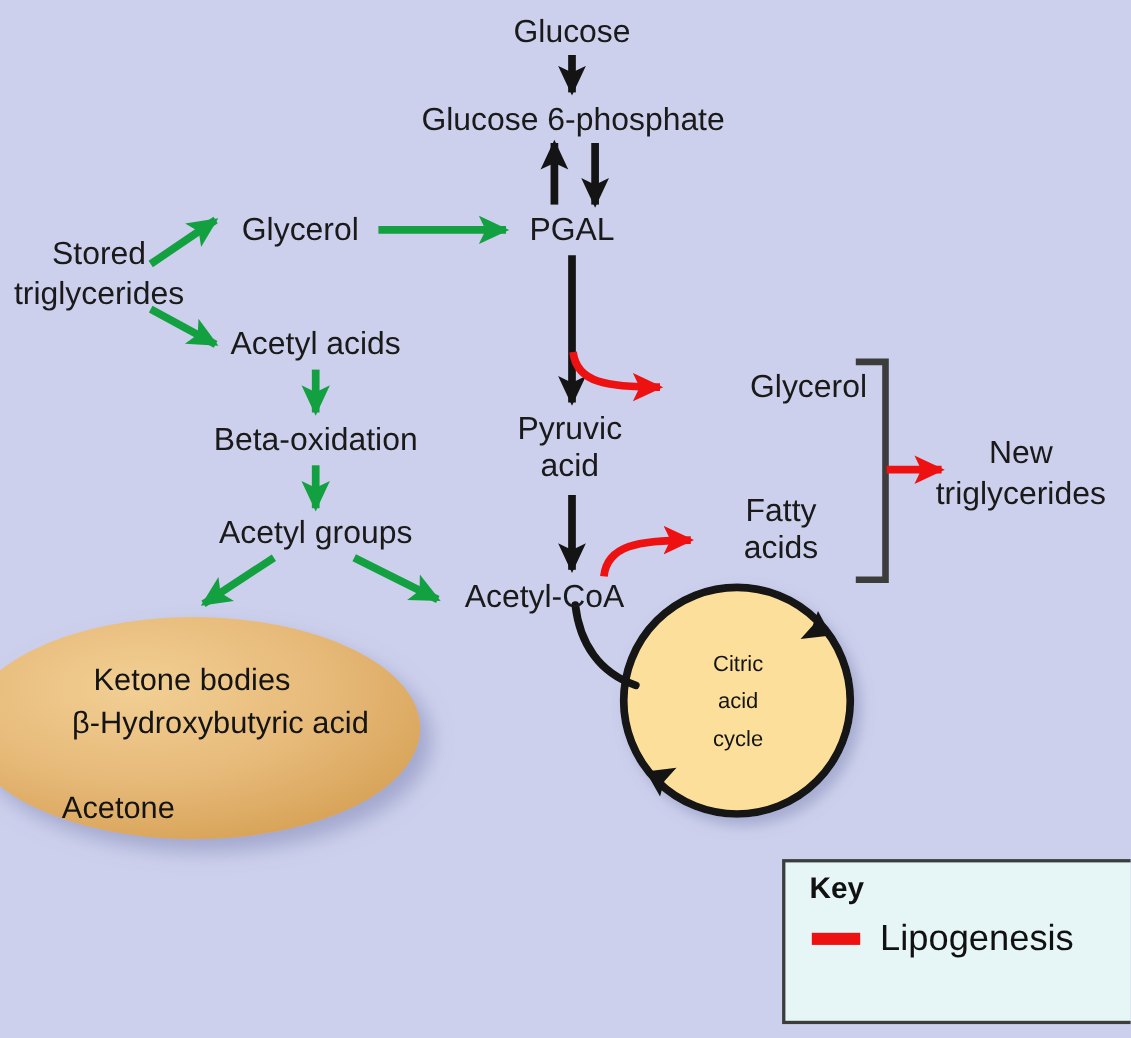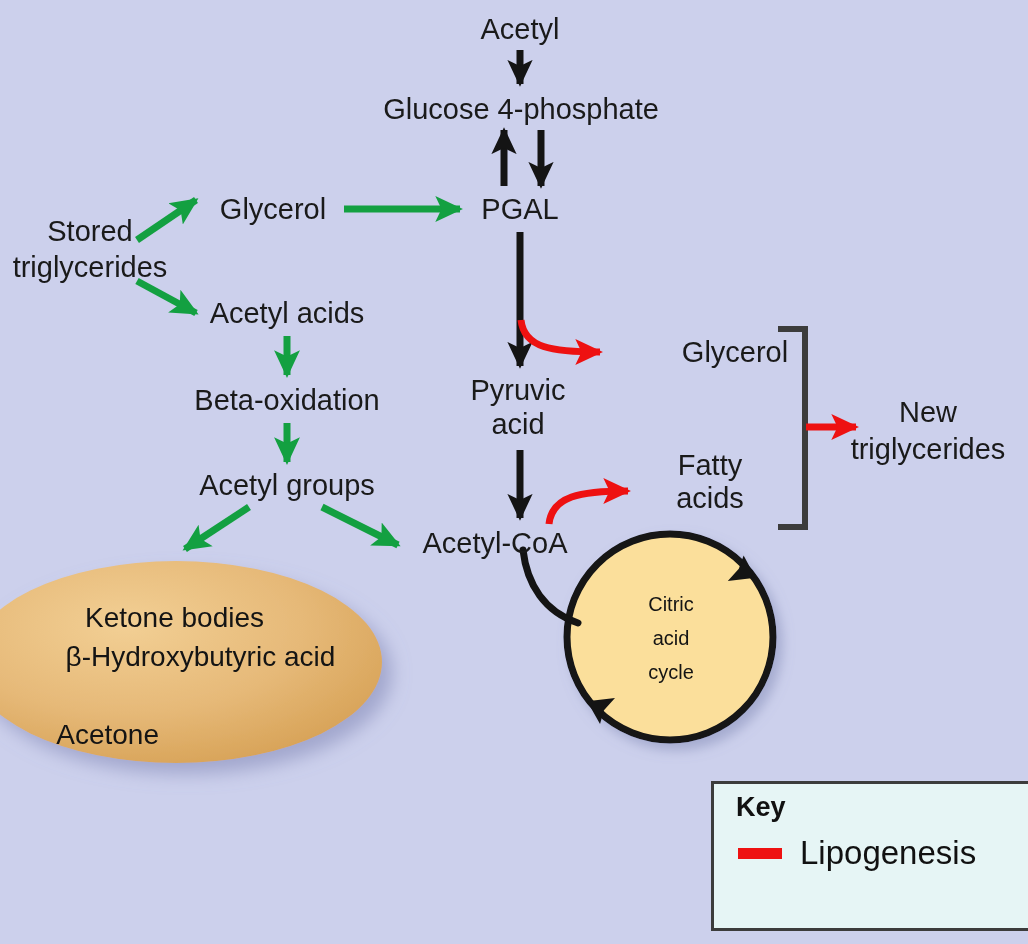--- a/index.html
+++ b/index.html
@@ -148,23 +148,23 @@
     <line x1="322" y1="507" x2="398" y2="545" stroke="#13a041" stroke-width="7" marker-end="url(#ah-green)"></line>
 
     <path d="M 521 320 C 524 348 552 352 600 352" fill="none" stroke="#ee1111" stroke-width="7" marker-end="url(#ah-red)"></path>
     <path d="M 549 524 C 552 496 580 491 628 491" fill="none" stroke="#ee1111" stroke-width="7" marker-end="url(#ah-red)"></path>
 
     <path d="M 778 329 L 805 329 L 805 527 L 778 527" fill="none" stroke="#3c3c3c" stroke-width="6" stroke-linejoin="miter"></path>
 
     <line x1="806" y1="427" x2="856" y2="427" stroke="#ee1111" stroke-width="7" marker-end="url(#ah-red)"></line>
   </svg>
 
-  <div class="node-label" style="left:520px; top:29px;">Acetyl</div>
-
-  <div class="node-label" style="left:521px; top:109px;">Glucose 4-phosphate</div>
+  <div class="node-label" style="left:520px; top:29px;">Glucose</div>
+
+  <div class="node-label" style="left:521px; top:109px;">Glucose 6-phosphate</div>
 
   <div class="node-label" style="left:520px; top:209px;">PGAL</div>
 
   <div class="node-label" style="left:90px; top:231px;">Stored</div>
   <div class="node-label" style="left:90px; top:267px;">triglycerides</div>
 
   <div class="node-label" style="left:273px; top:209px;">Glycerol</div>
 
   <div class="node-label" style="left:287px; top:313px;">Acetyl acids</div>
 

